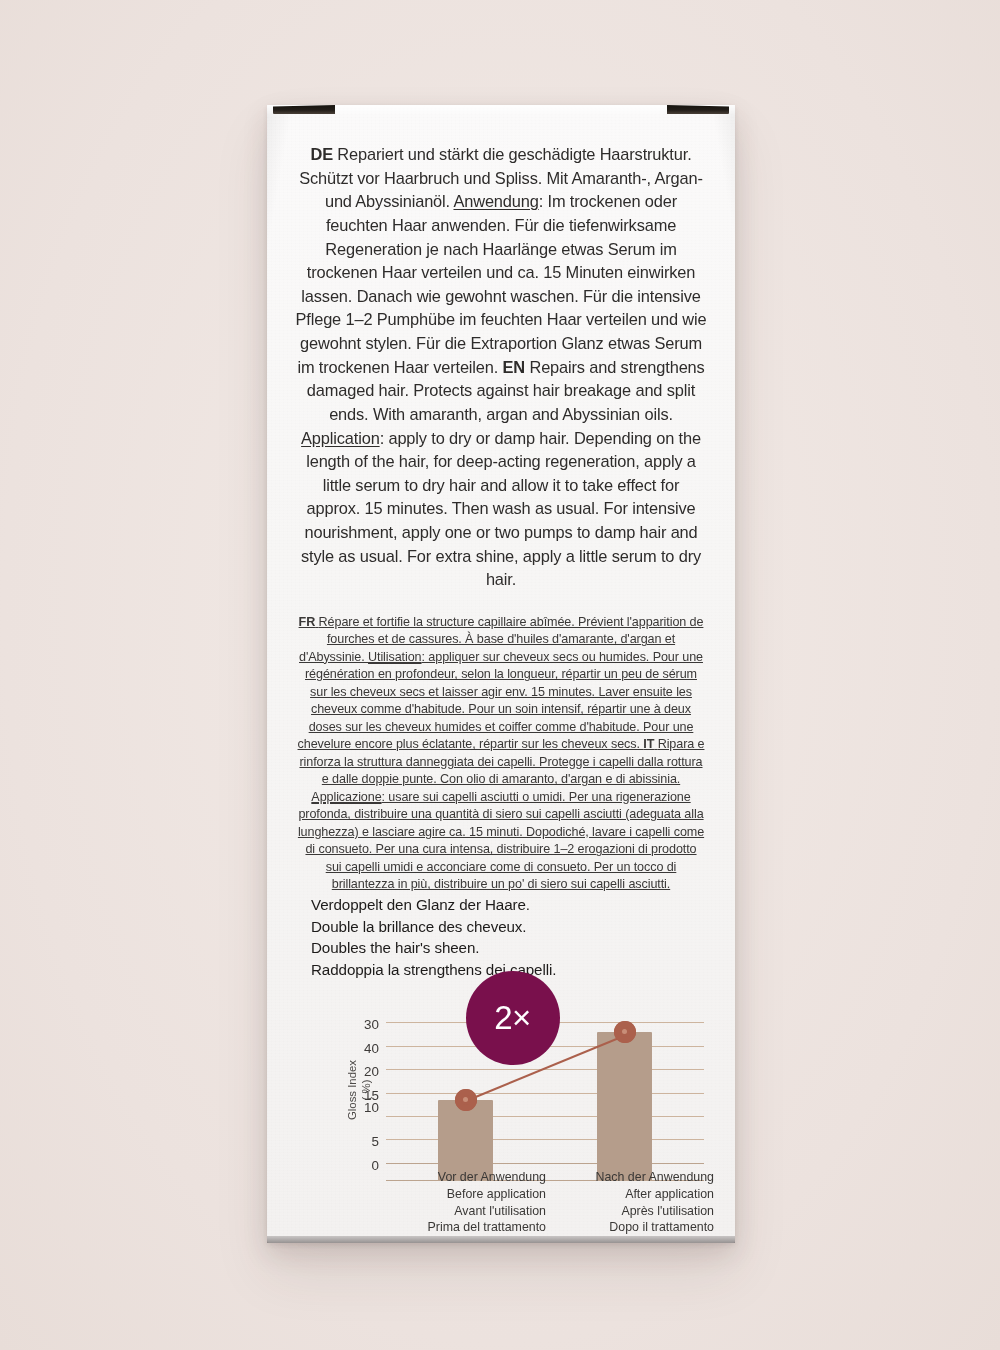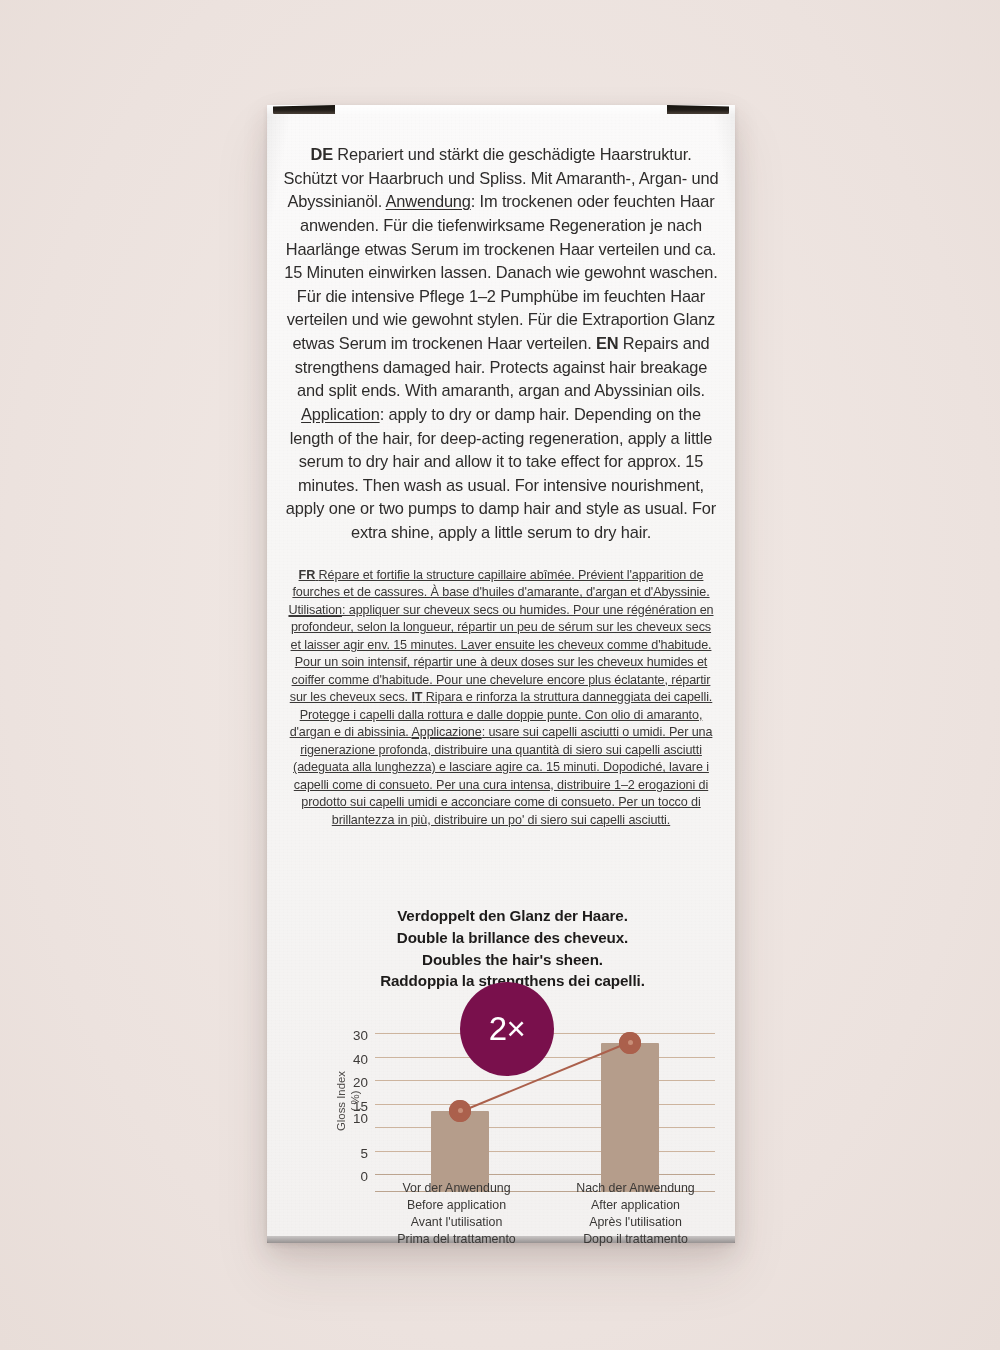--- a/index.html
+++ b/index.html
@@ -64,21 +64,21 @@
   }
   .bottomedge {
     position: absolute; bottom: 0; left: 0; right: 0; height: 7px;
     background: linear-gradient(180deg, rgba(150,145,145,0.45), rgba(120,115,115,0.75));
     z-index: 2;
   }
 
   .inner {
     position: absolute;
     inset: 0;
-    padding: 0 10px;
+    padding: 0 21px;
     z-index: 4;
   }
 
   
   .copy-main {
     margin-top: 38px;
     text-align: center;
     color: #2e2c2b;
     font-size: 16.4px;
     line-height: 1.44;
@@ -96,28 +96,26 @@
     line-height: 1.39;
     letter-spacing: -0.1px;
     padding: 0 8px;
     text-decoration: underline;
   }
   .copy-small b { font-weight: 700; }
   .copy-small u { text-decoration: underline; text-underline-offset: 1.5px; }
 
   
   .headline {
-    margin-top: 76px;
     padding-left: 23px;
     color: #1d1b1a;
     font-size: 15.2px;
-    font-weight: 700;
+    font-weight: 400;
     line-height: 1.43;
     letter-spacing: -0.1px;
-    text-align: center;
   }
 
   
   .chart-wrap {
     position: relative;
     margin-top: 32px;
     padding-left: 8px;
     height: 270px;
   }
   .chart {
@@ -209,21 +207,21 @@
     z-index: 8;
   }
   .xlabels {
     position: absolute;
     left: 90px; right: 0;
     top: 156px;
     display: flex;
   }
   .xlabel {
     flex: 1;
-    text-align: center;
+    text-align: right;
     color: #3a3836;
     font-size: 12.4px;
     line-height: 1.36;
     white-space: pre-line;
   }
 </style>
 </head>
 <body>
 
 <div id="carton">

